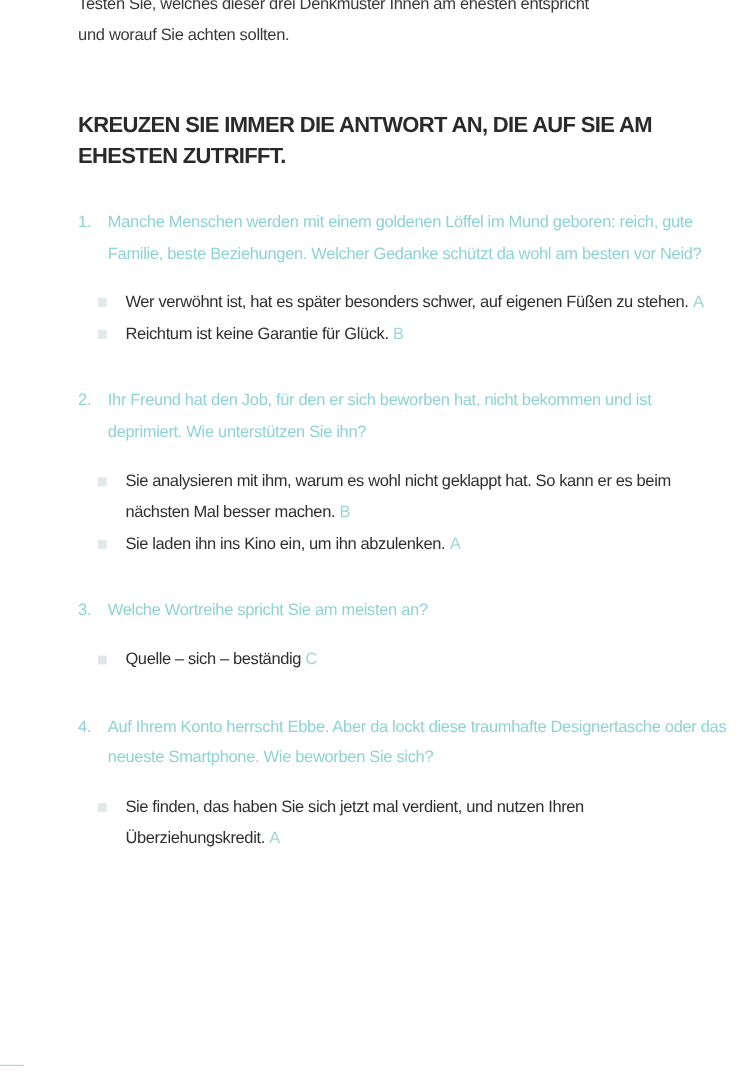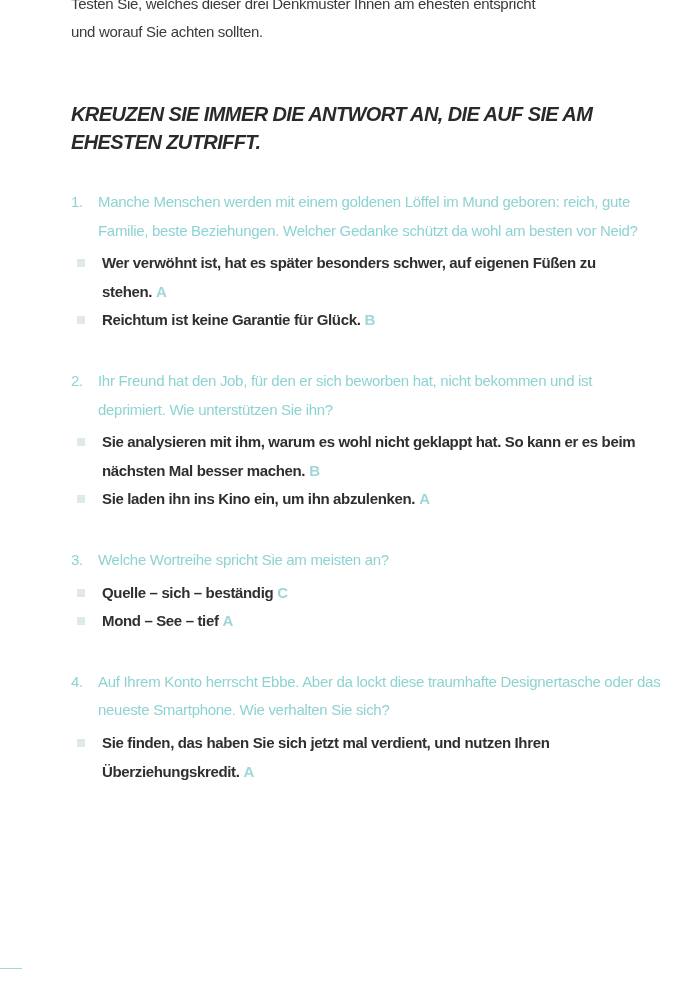--- a/index.html
+++ b/index.html
@@ -31,21 +31,20 @@
       position: absolute;
       left: 71px;
       top: 100px;
       width: 560px;
       font-size: 20px;
       font-weight: bold;
       line-height: 28px;
       color: #2a2a2a;
       letter-spacing: -0.6px;
       margin: 0;
-      font-style: italic;
     }
     .questions {
       position: absolute;
       left: 71px;
       top: 188px;
       width: 590px;
     }
     .question {
       margin-bottom: 32px;
     }
@@ -56,23 +55,22 @@
       color: #8ed3d3;
       letter-spacing: -0.3px;
     }
     .q-num {
       width: 27px;
       flex: 0 0 27px;
     }
     .q-body { flex: 1; }
     .options {
       list-style: none;
-      margin: 4px;
+      margin: 16px;
       padding: 0;
-      font-weight: bold;
     }
     .option {
       display: flex;
       font-size: 15px;
       line-height: 28.6px;
       color: #2f2f2f;
       letter-spacing: -0.35px;
     }
     .bullet {
       flex: 0 0 27px;
@@ -159,31 +157,27 @@
   <div class="question">
     <div class="q-text">
       <span class="q-num">3.</span>
       <span class="q-body">Welche Wortreihe spricht Sie am meisten an?</span>
     </div>
     <ul class="options">
       <li class="option">
         <span class="bullet"></span>
         <span class="opt-body"><span>Quelle – sich – beständig</span><span class="letter">C</span></span>
       </li>
-      <li class="option">
-        <span class="bullet"></span>
-        <span class="opt-body"><span>Mond – See – tief</span><span class="letter">A</span></span>
-      </li>
     </ul>
   </div>
 
   <div class="question">
     <div class="q-text">
       <span class="q-num">4.</span>
-      <span class="q-body">Auf Ihrem Konto herrscht Ebbe. Aber da lockt diese traumhafte Designertasche oder das neueste Smartphone. Wie verhalten Sie sich?</span>
+      <span class="q-body">Auf Ihrem Konto herrscht Ebbe. Aber da lockt diese traumhafte Designertasche oder das neueste Smartphone. Wie beworben Sie sich?</span>
     </div>
     <ul class="options">
       <li class="option">
         <span class="bullet"></span>
         <span class="opt-body"><span>Sie finden, das haben Sie sich jetzt mal verdient, und nutzen Ihren Überziehungskredit.</span><span class="letter">A</span></span>
       </li>
     </ul>
   </div>
 
 </div>

